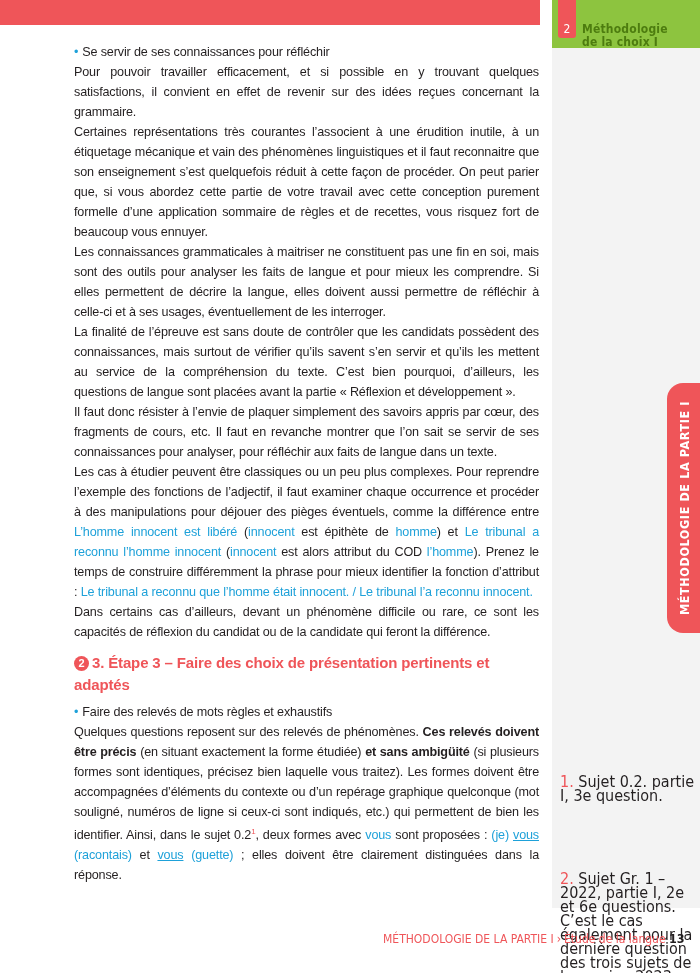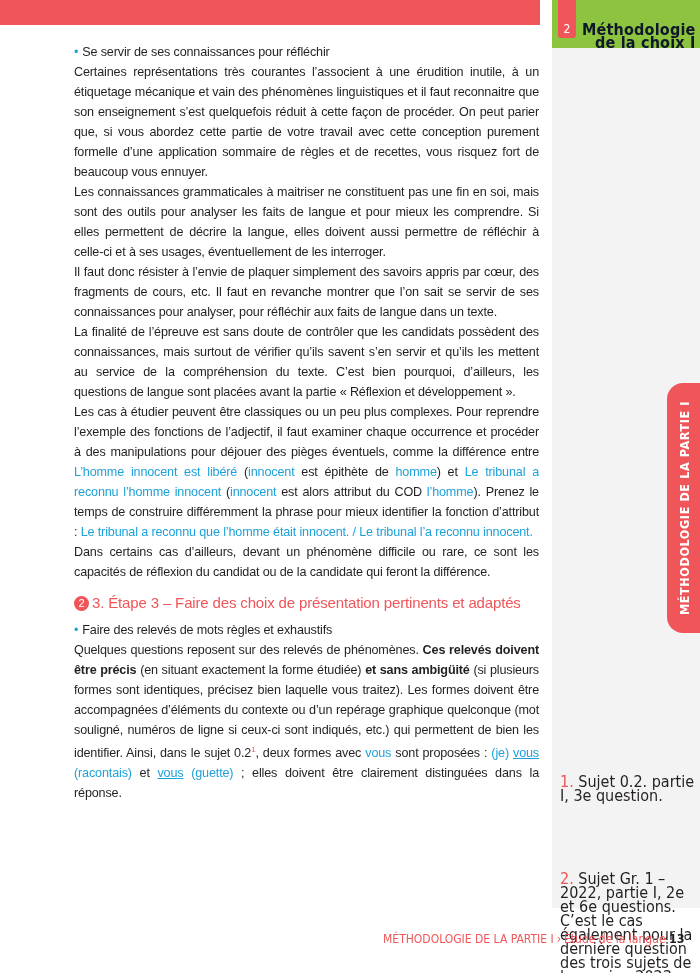--- a/index.html
+++ b/index.html
@@ -14,22 +14,22 @@
     .chapter-header {
       position: absolute; left: 552px; top: 0; width: 148px; height: 48px; background: #8dc43f;
     }
     .chapter-num {
       position: absolute; left: 558px; top: 0; width: 18px; height: 38px; background: #ef5559;
       color: #fff; font-size: 12px; text-align: center; line-height: 14px;
       border-bottom-left-radius: 3px; border-bottom-right-radius: 3px;
       display: flex; align-items: flex-end; justify-content: center; padding-bottom: 2px; box-sizing: border-box;
     }
     .chapter-title {
-      position: absolute; left: 582px; top: 23px; color: #0f172a; font-size: 16px; line-height: 13px;
-      font-weight: bold; letter-spacing: 0.2px; text-align: right;
+      position: absolute; left: 582px; top: 23px; color: #4d7c0f; font-size: 12px; line-height: 13px;
+      font-weight: bold; letter-spacing: 0.2px;
     }
     .thumb-tab {
       position: absolute; left: 667px; top: 383px; width: 33px; height: 250px; background: #ef5559;
       border-top-left-radius: 16px; border-bottom-left-radius: 16px;
     }
     .thumb-tab span {
       position: absolute; left: 50%; top: 50%; transform: translate(-50%, -50%) rotate(-90deg);
       white-space: nowrap; color: #fff; font-size: 12.5px; font-weight: bold; letter-spacing: 0.6px;
     }
     .main {
@@ -38,21 +38,21 @@
       font-family: "Liberation Sans Narrow", "Liberation Sans", sans-serif;
     }
     .main p { margin: 0; text-align: justify; }
     .bullet-head { font-weight: normal; margin: 0; color: #231f20; }
     .bullet-head .dot { color: #1ea1d9; margin-right: 4px; }
     .hl { color: #1ea1d9; }
     .ul { color: #1ea1d9; text-decoration: underline; }
     b.bold { font-weight: bold; }
     sup.fn { color: #ef5559; font-size: 8px; }
     .section-title {
-      color: #ef5559; font-weight: normal; font-size: 15px; margin: 10px 0 0 0; line-height: 22px;
+      color: #ef5559; font-weight: bold; font-size: 15px; margin: 10px 0 0 0; line-height: 22px;
     }
     .section-title .circ {
       display: inline-block; width: 15px; height: 15px; border-radius: 50%; background: #ef5559;
       color: #fff; font-size: 11px; line-height: 15px; text-align: center; margin-right: 3px; vertical-align: 1px;
     }
     .gap { height: 6px; }
     .notes { position: absolute; left: 560px; font-size: 16px; line-height: 14px; color: #231f20; width: 135px; }
     .notes .num { color: #ef5559; }
     .footer {
       position: absolute; top: 932px; left: 383px; font-size: 12px; color: #ef5559;
@@ -71,24 +71,25 @@
 <div class="chapter-title">
   <div>Méthodologie</div>
   <div>de la choix I</div>
 </div>
 <div class="thumb-tab">
   <span>MÉTHODOLOGIE DE LA PARTIE I</span>
 </div>
 
 <div class="main">
   <p class="bullet-head"><span class="dot">•</span><span>Se servir de ses connaissances pour réfléchir</span></p>
+  <p>Pour pouvoir travailler efficacement, et si possible en y trouvant quelques satisfactions, il convient en effet de revenir sur des idées reçues concernant la grammaire.</p>
   <p>Certaines représentations très courantes l’associent à une érudition inutile, à un étiquetage mécanique et vain des phénomènes linguistiques et il faut reconnaitre que son enseignement s’est quelquefois réduit à cette façon de procéder. On peut parier que, si vous abordez cette partie de votre travail avec cette conception purement formelle d’une application sommaire de règles et de recettes, vous risquez fort de beaucoup vous ennuyer.</p>
   <p>Les connaissances grammaticales à maitriser ne constituent pas une fin en soi, mais sont des outils pour analyser les faits de langue et pour mieux les comprendre. Si elles permettent de décrire la langue, elles doivent aussi permettre de réfléchir à celle-ci et à ses usages, éventuellement de les interroger.</p>
+  <p>La finalité de l’épreuve est sans doute de contrôler que les candidats possèdent des connaissances, mais surtout de vérifier qu’ils savent s’en servir et qu’ils les mettent au service de la compréhension du texte. C’est bien pourquoi, d’ailleurs, les questions de langue sont placées avant la partie « Réflexion et développement ».</p>
   <p>Il faut donc résister à l’envie de plaquer simplement des savoirs appris par cœur, des fragments de cours, etc. Il faut en revanche montrer que l’on sait se servir de ses connaissances pour analyser, pour réfléchir aux faits de langue dans un texte.</p>
-  <p>La finalité de l’épreuve est sans doute de contrôler que les candidats possèdent des connaissances, mais surtout de vérifier qu’ils savent s’en servir et qu’ils les mettent au service de la compréhension du texte. C’est bien pourquoi, d’ailleurs, les questions de langue sont placées avant la partie « Réflexion et développement ».</p>
   <p><span>Les cas à étudier peuvent être classiques ou un peu plus complexes. Pour reprendre l’exemple des fonctions de l’adjectif, il faut examiner chaque occurrence et procéder à des manipulations pour déjouer des pièges éventuels, comme la différence entre </span><span class="hl">L’homme innocent est libéré</span><span> (</span><span class="hl">innocent</span><span> est épithète de </span><span class="hl">homme</span><span>) et </span><span class="hl">Le tribunal a reconnu l’homme innocent</span><span> (</span><span class="hl">innocent</span><span> est alors attribut du COD </span><span class="hl">l’homme</span><span>). Prenez le temps de construire différemment la phrase pour mieux identifier la fonction d’attribut : </span><span class="hl">Le tribunal a reconnu que l’homme était innocent. / Le tribunal l’a reconnu innocent.</span></p>
   <p>Dans certains cas d’ailleurs, devant un phénomène difficile ou rare, ce sont les capacités de réflexion du candidat ou de la candidate qui feront la différence.</p>
 
   <div class="section-title"><span class="circ">2</span><span>3. Étape 3 – Faire des choix de présentation pertinents et adaptés</span></div>
   <div class="gap"></div>
   <p class="bullet-head"><span class="dot">•</span><span>Faire des relevés de mots règles et exhaustifs</span></p>
   <p><span>Quelques questions reposent sur des relevés de phénomènes. </span><b class="bold">Ces relevés doivent être précis</b><span> (en situant exactement la forme étudiée) </span><b class="bold">et sans ambigüité</b><span> (si plusieurs formes sont identiques, précisez bien laquelle vous traitez). Les formes doivent être accompagnées d’éléments du contexte ou d’un repérage graphique quelconque (mot souligné, numéros de ligne si ceux-ci sont indiqués, etc.) qui permettent de bien les identifier. Ainsi, dans le sujet 0.2</span><sup class="fn">1</sup><span>, deux formes avec </span><span class="hl">vous</span><span> sont proposées : </span><span class="hl">(je)</span><span> </span><span class="ul">vous</span><span> </span><span class="hl">(racontais)</span><span> et </span><span class="ul">vous</span><span> </span><span class="hl">(guette)</span><span> ; elles doivent être clairement distinguées dans la réponse.</span></p>
   <div class="gap"></div>
   <p class="bullet-head"></p>
 

